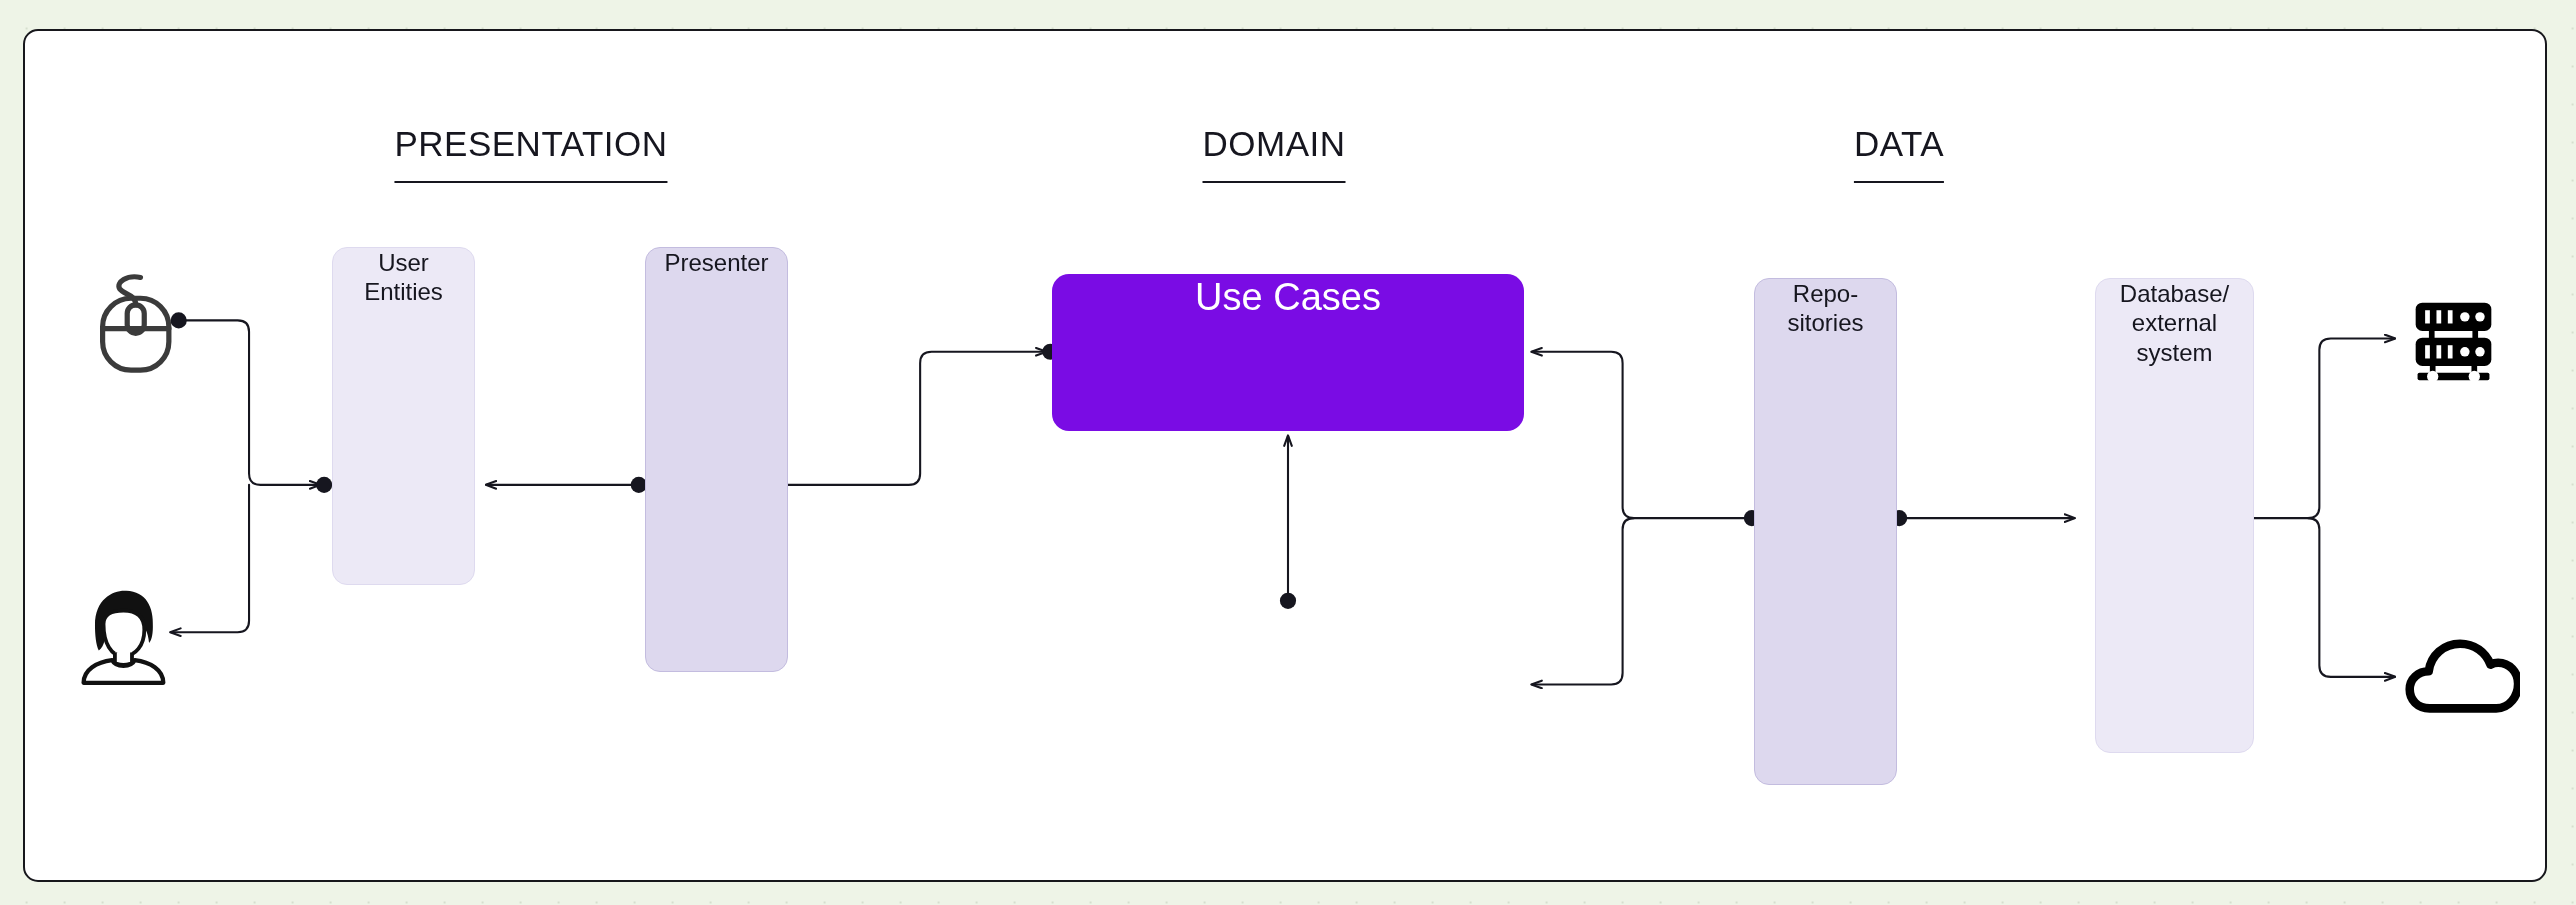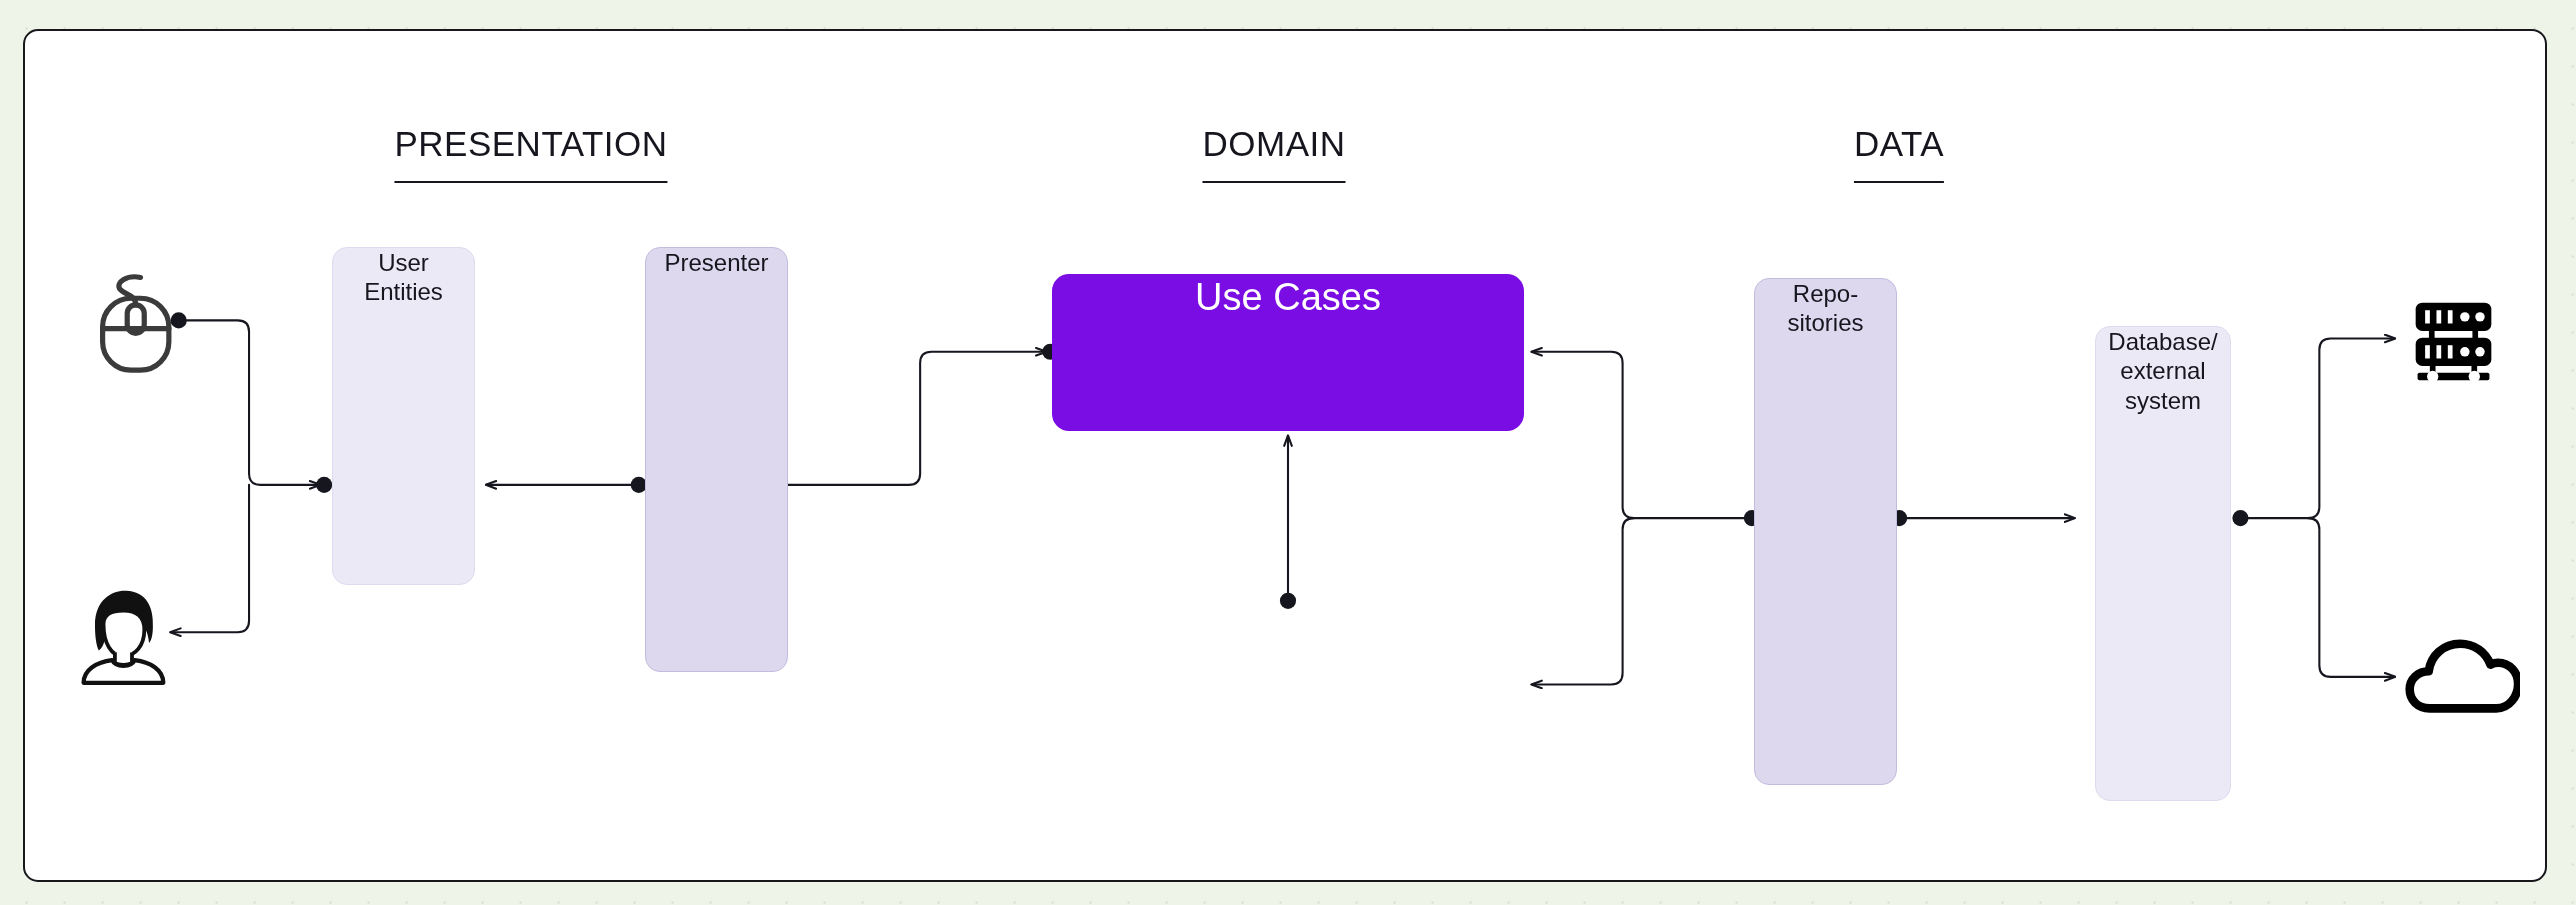--- a/index.html
+++ b/index.html
@@ -166,21 +166,21 @@
   </div>
 
 
   <div class="node mid t-28" style="left:1754px; top:278px; width:143px; height:507px;">
     <div>
       <div>Repo-</div>
       <div>sitories</div>
     </div>
   </div>
 
-  <div class="node light t-28" style="left:2095px; top:278px; width:136px; height:475px;margin-top:48px;">
+  <div class="node light t-28" style="left:2095px; top:278px; width:159px; height:475px;">
     <div>
       <div>Database/</div>
       <div>external</div>
       <div>system</div>
     </div>
   </div>
 
   <div class="icon-wrap" style="left:78px; top:266px;">
     <svg width="106" height="109" viewBox="0 0 112 115">
       <g fill="none" stroke="#3b3b3b" stroke-width="5.5" stroke-linecap="round" stroke-linejoin="round">

